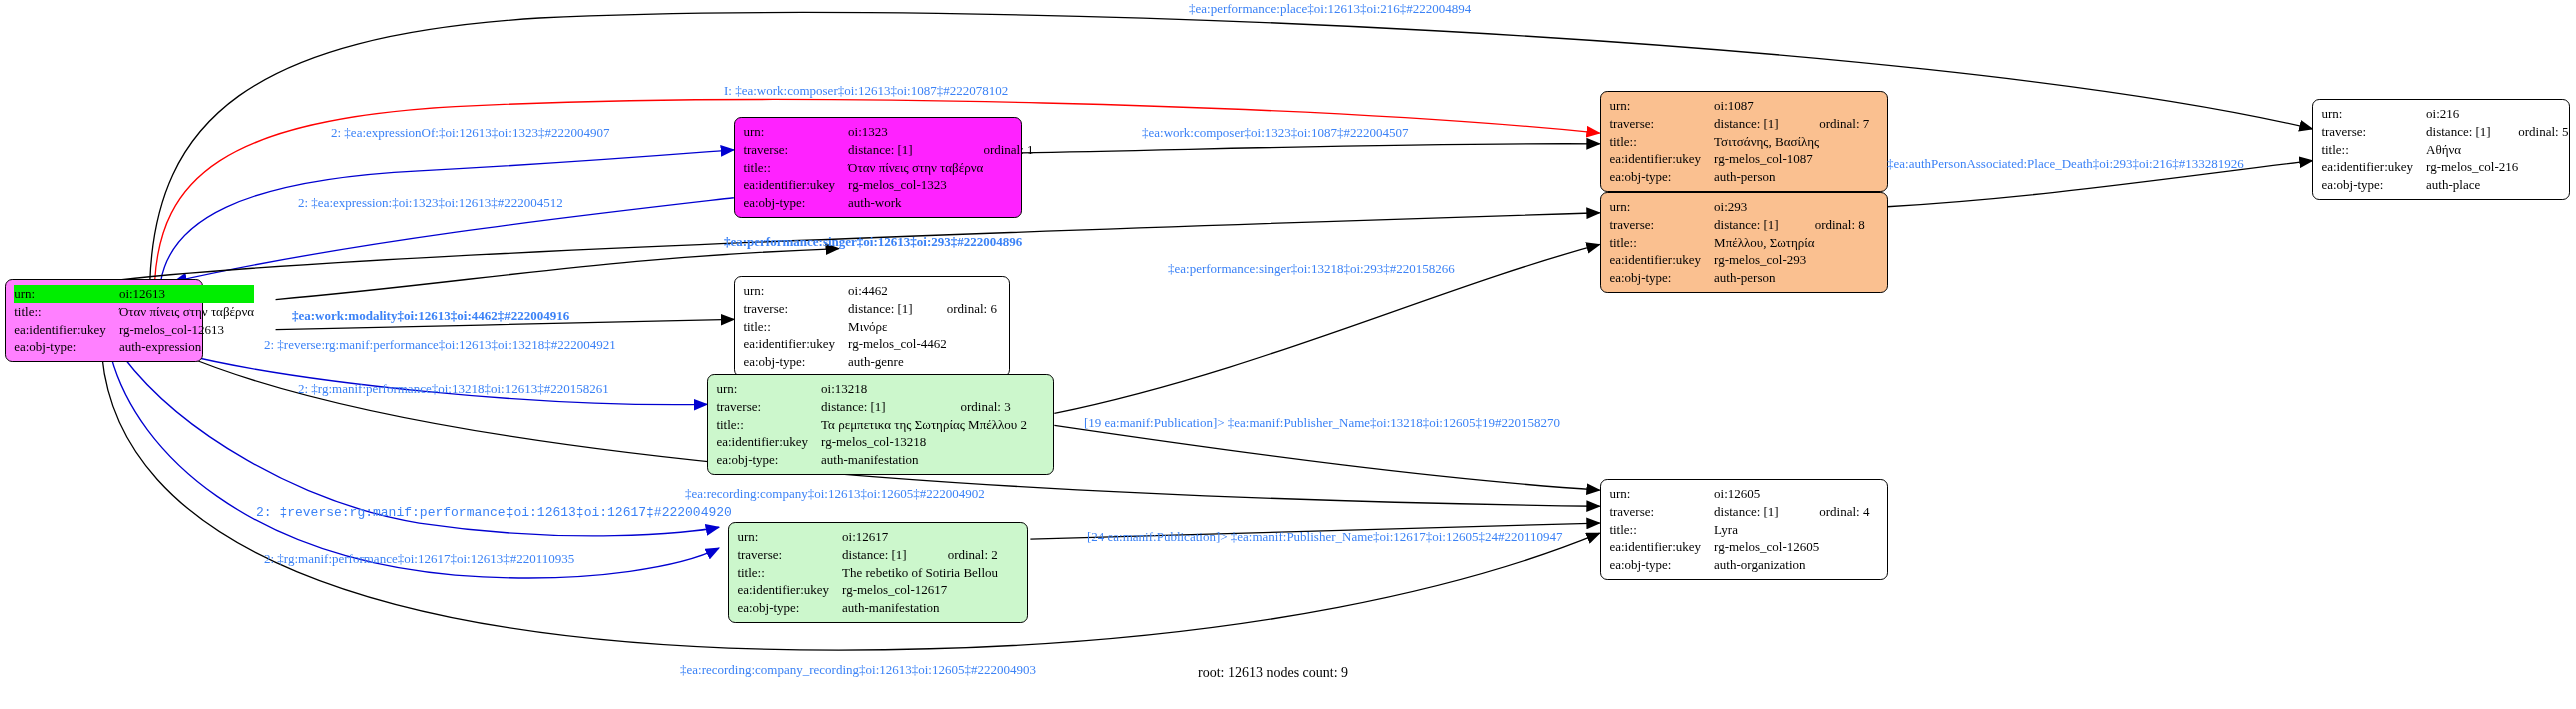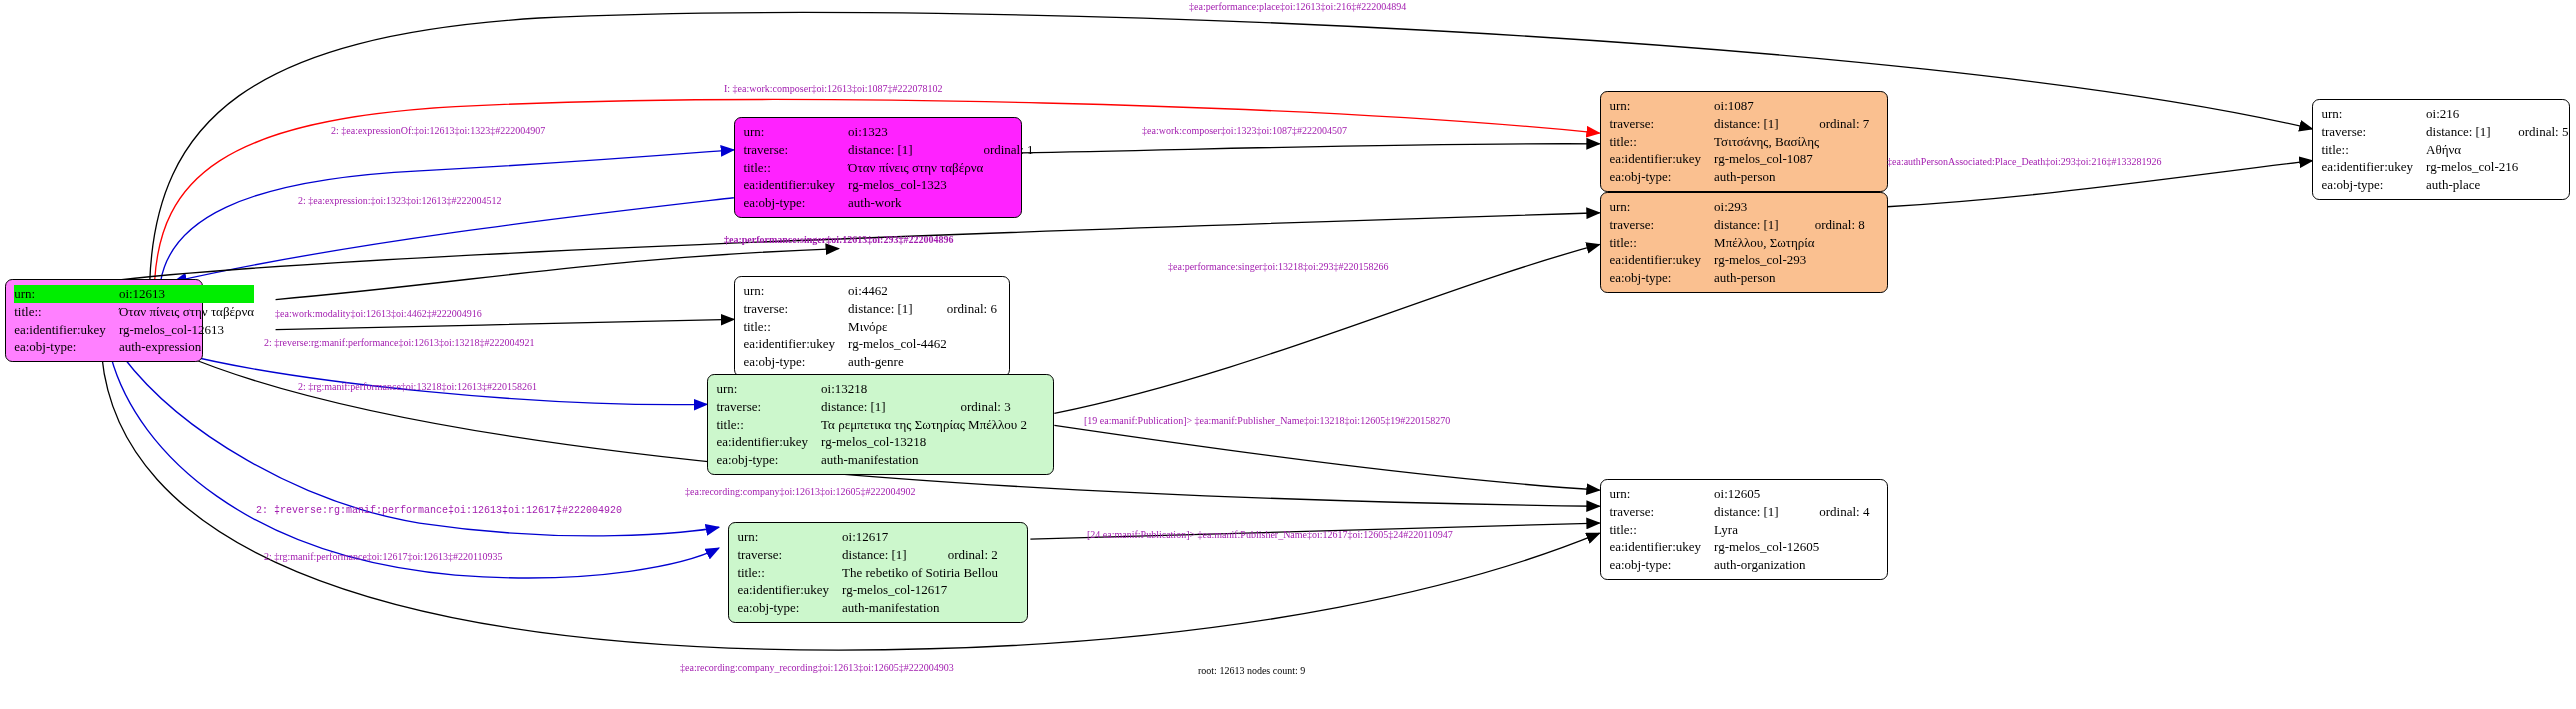--- a/index.html
+++ b/index.html
@@ -11,23 +11,23 @@
   .node table{border-collapse:collapse;}
   .node td{font-size:13px;line-height:1.36;white-space:nowrap;padding:0 0 0 0;vertical-align:top;
            font-family:"Liberation Serif","DejaVu Serif",serif;}
   .node td.k{padding-right:13px;}
   .kcell-hl{background:#00ee00;}
   .n-expr{background:#ff80ff;}
   .n-work{background:#ff22ff;}
   .n-person{background:#fac090;}
   .n-manif{background:#ccf7cc;}
   .n-plain{background:#ffffff;}
-  .elabel{position:absolute;font-size:10px;line-height:1;white-space:nowrap;color:#a21caf;
+  .elabel{position:absolute;font-size:13px;line-height:1;white-space:nowrap;color:#3b82f6;
           font-family:"Liberation Serif","DejaVu Serif",serif;}
-  .footer{position:absolute;font-size:10px;white-space:nowrap;}
+  .footer{position:absolute;font-size:14px;white-space:nowrap;}
   .ord{padding-left:15.6px;}
 </style>
 </head>
 <body>
 
 <div id="canvas">
 
   <svg class="edges" viewBox="0 0 4300 1185">
     <defs>
       <marker id="ah-k" markerWidth="11" markerHeight="9" refX="10" refY="4.5" orient="auto">
@@ -358,21 +358,21 @@
   </div>
 
   <div class="elabel" style="left:1189px;top:1.8px;">‡ea:performance:place‡oi:12613‡oi:216‡#222004894</div>
   <div class="elabel" style="left:724px;top:84px;">I: ‡ea:work:composer‡oi:12613‡oi:1087‡#222078102</div>
   <div class="elabel" style="left:286px;top:126px;padding-left:45px;">2: ‡ea:expressionOf:‡oi:12613‡oi:1323‡#222004907</div>
   <div class="elabel" style="left:1142px;top:126px;">‡ea:work:composer‡oi:1323‡oi:1087‡#222004507</div>
   <div class="elabel" style="left:298px;top:196px;">2: ‡ea:expression:‡oi:1323‡oi:12613‡#222004512</div>
   <div class="elabel" style="left:724px;top:235px;font-weight:bold;">‡ea:performance:singer‡oi:12613‡oi:293‡#222004896</div>
   <div class="elabel" style="left:1168px;top:262px;">‡ea:performance:singer‡oi:13218‡oi:293‡#220158266</div>
   <div class="elabel" style="left:1887px;top:157px;">‡ea:authPersonAssociated:Place_Death‡oi:293‡oi:216‡#133281926</div>
-  <div class="elabel" style="left:275px;top:309px;">‡ea:work:modality‡oi:12613‡oi:4462‡#222004916</div>
+  <div class="elabel" style="left:292px;top:309px;font-weight:bold;">‡ea:work:modality‡oi:12613‡oi:4462‡#222004916</div>
   <div class="elabel" style="left:264px;top:338px;">2: ‡reverse:rg:manif:performance‡oi:12613‡oi:13218‡#222004921</div>
   <div class="elabel" style="left:298px;top:382px;">2: ‡rg:manif:performance‡oi:13218‡oi:12613‡#220158261</div>
   <div class="elabel" style="left:1084px;top:416px;">[19 ea:manif:Publication]&gt; ‡ea:manif:Publisher_Name‡oi:13218‡oi:12605‡19#220158270</div>
   <div class="elabel" style="left:685px;top:487px;">‡ea:recording:company‡oi:12613‡oi:12605‡#222004902</div>
   <div class="elabel" style="left:256px;top:506px;font-family:Liberation Mono, monospace;">2: ‡reverse:rg:manif:performance‡oi:12613‡oi:12617‡#222004920</div>
   <div class="elabel" style="left:1087px;top:530px;">[24 ea:manif:Publication]&gt; ‡ea:manif:Publisher_Name‡oi:12617‡oi:12605‡24#220110947</div>
   <div class="elabel" style="left:264px;top:552px;text-align:right;">2: ‡rg:manif:performance‡oi:12617‡oi:12613‡#220110935</div>
   <div class="elabel" style="left:680px;top:635px;margin-top:28px;">‡ea:recording:company_recording‡oi:12613‡oi:12605‡#222004903</div>
 
   <div class="footer" style="left:1198px;top:665px;">root: 12613 nodes count: 9</div>

